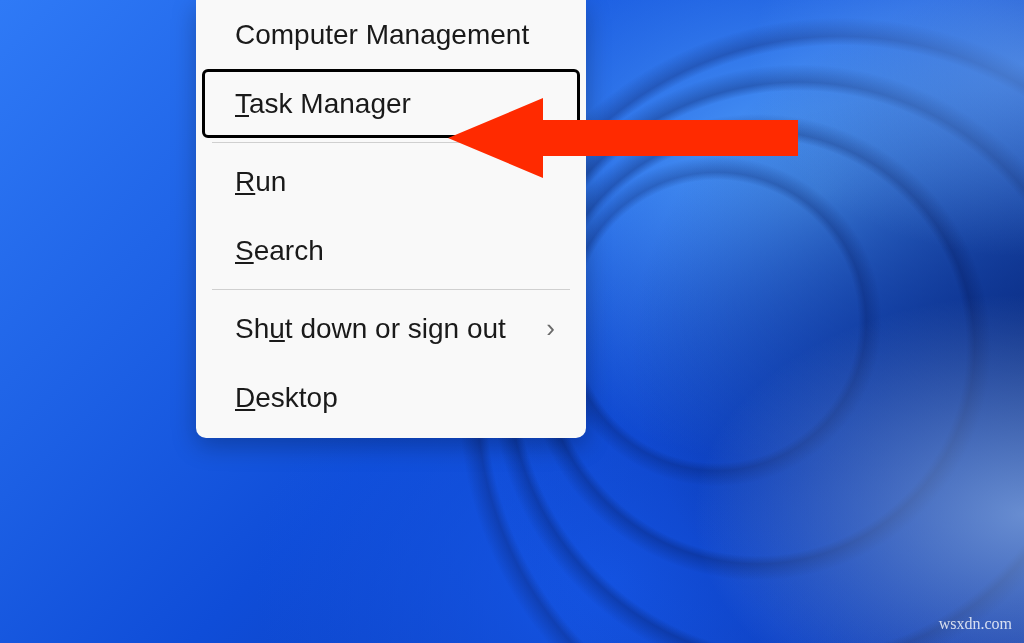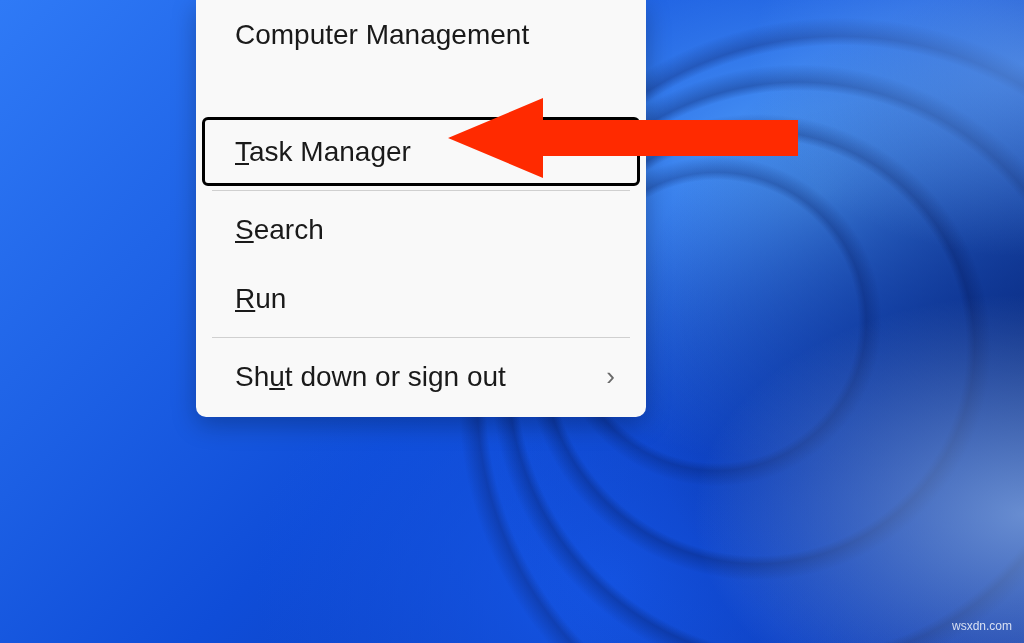--- a/index.html
+++ b/index.html
@@ -36,88 +36,90 @@
       position: absolute;
       inset: 0;
       background:
         radial-gradient(ellipse 600px 400px at 100% 80%, rgba(180,215,255,0.55) 0%, rgba(180,215,255,0) 55%),
         radial-gradient(ellipse 500px 350px at 100% 10%, rgba(120,180,255,0.5) 0%, rgba(120,180,255,0) 55%);
     }
     .context-menu {
       position: absolute;
       left: 196px;
       top: 0;
-      width: 450px;
+      width: 390px;
       background: #f9f9f9;
       border-radius: 0 0 10px 10px;
       padding: 0 6px 6px 6px;
       box-shadow: 0 8px 24px rgba(0,0,0,0.25);
     }
     .menu-item {
       font-size: 28px;
       color: #1a1a1a;
       padding: 14px 16px 14px 30px;
       border-radius: 6px;
       cursor: default;
       user-select: none;
       display: flex;
       align-items: center;
       justify-content: space-between;
       line-height: 1.25;
       border: 3px solid transparent;
     }
     .menu-item.highlight {
       border: 3px solid #000;
-      margin-top: 48px;
     }
     .separator {
       height: 1px;
       background: #d0d0d0;
       margin: 4px 10px;
     }
     .mnemonic { text-decoration: underline; }
     .chevron { color: #6a6a6a; font-size: 26px; padding-right: 6px; }
     .arrow {
       position: absolute;
       left: 448px;
       top: 98px;
       pointer-events: none;
     }
     .watermark {
       position: absolute;
       right: 12px;
       bottom: 10px;
       color: rgba(255,255,255,0.8);
-      font-size: 12px;
-      font-family: Liberation Sans, sans-serif;
+      font-size: 16px;
+      font-family: Liberation Serif, serif;
     }
   </style>
 </head>
 <body>
 
 <div class="wallpaper"></div>
 
 <div class="context-menu" id="menu-root">
     <div class="menu-item">
       <span>Computer Mana<span class="mnemonic">g</span>ement</span>
     </div>
     <div class="menu-item highlight">
       <span><span class="mnemonic">T</span>ask Manager</span>
     </div>
     <div class="separator"></div>
     <div class="menu-item">
-      <span><span class="mnemonic">S</span>earch</span>
+      <span><span class="mnemonic">R</span>un</span>
     </div>
     <div class="menu-item">
-      <span><span class="mnemonic">R</span>un</span>
+      <span><span class="mnemonic">S</span>earch</span>
     </div>
     <div class="separator"></div>
     <div class="menu-item">
       <span>Sh<span class="mnemonic">u</span>t down or sign out</span>
       <span class="chevron">›</span>
+    </div>
+    <div class="menu-item">
+      <span><span class="mnemonic">D</span>esktop</span>
     </div>
   </div>
 
 <svg class="arrow" width="360" height="110">
   <polygon points="0,40 95,0 95,22 350,22 350,58 95,58 95,80" fill="#ff2a00" id="arrow-poly"></polygon>
 </svg>
 
 <div class="watermark">wsxdn.com</div>
 
 </body></html>

